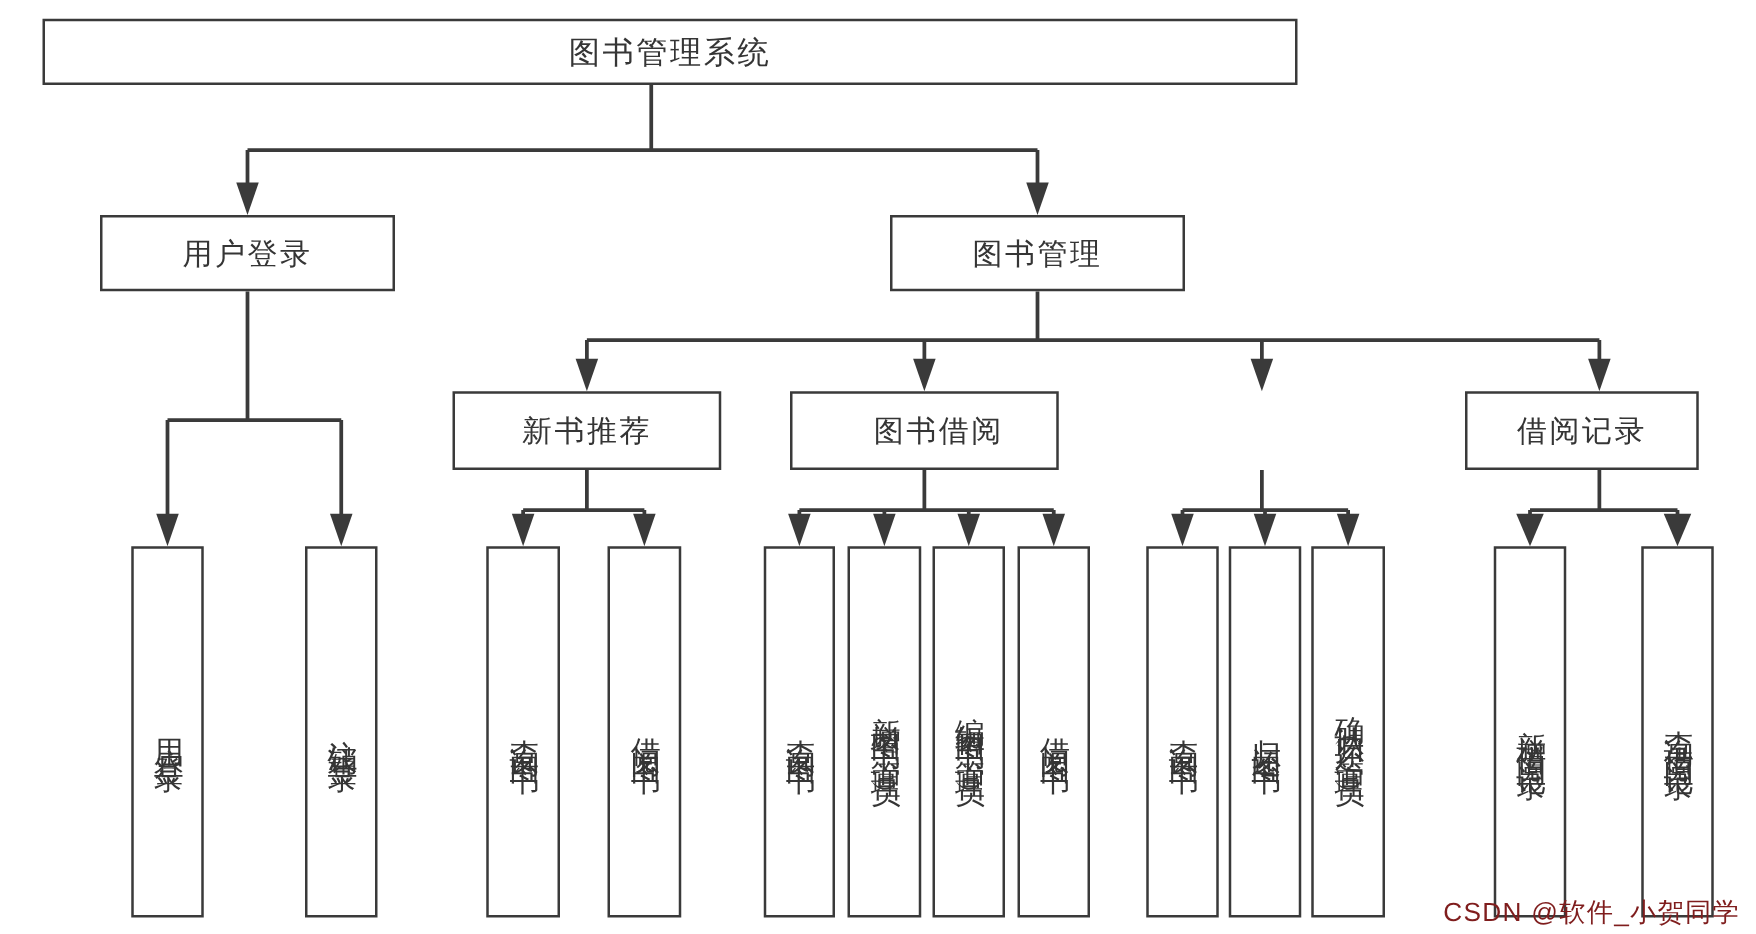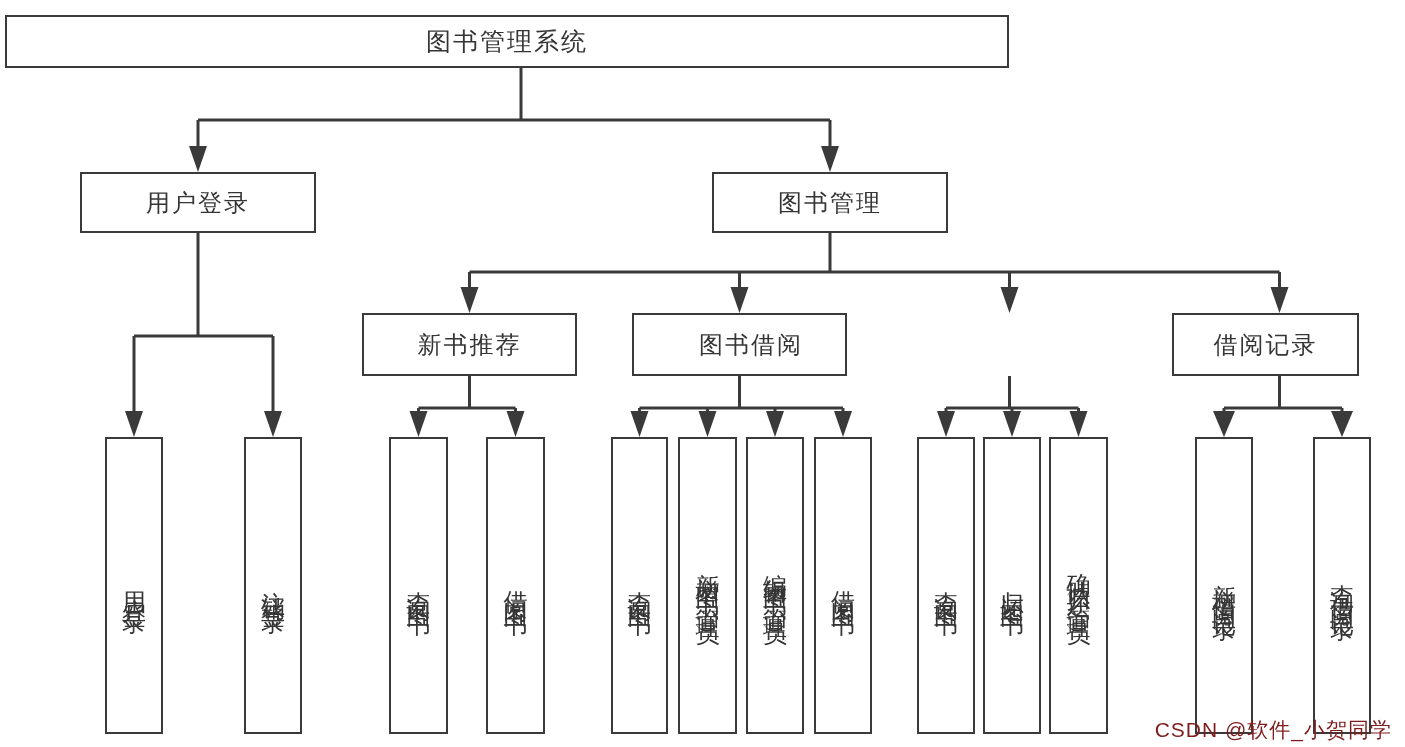--- a/index.html
+++ b/index.html
@@ -43,21 +43,21 @@
   }
   .node.v .label {
     writing-mode: vertical-rl;
     text-orientation: mixed;
     font-size: 24px;
     letter-spacing: 7px;
     line-height: 1;
     white-space: nowrap;
   }
   
-  .n-root          { left: 5px;   top: 15px;  width: 1004px; height: 53px; }
+  .n-root          { left: 34px;   top: 15px;  width: 1004px; height: 53px; }
   .n-user-login-g  { left: 80px;   top: 172px; width: 236px;  height: 61px; }
   .n-book-mgmt     { left: 712px;  top: 172px; width: 236px;  height: 61px; }
   .n-new-book      { left: 362px;  top: 313px; width: 215px;  height: 63px; }
   .n-book-borrow   { left: 632px;  top: 313px; width: 215px;  height: 63px; padding-left: 23px; }
   .n-cur-borrow    { left: 902px;  top: 313px; width: 215px;  height: 63px; }
   .n-borrow-rec    { left: 1172px; top: 313px; width: 187px;  height: 63px; }
   .leaf            { top: 437px;   height: 297px; }
   .n-leaf-login    { left: 105px;  width: 58px; }
   .n-leaf-logout   { left: 244px;  width: 58px; }
   .n-rec-query     { left: 389px;  width: 59px; }

